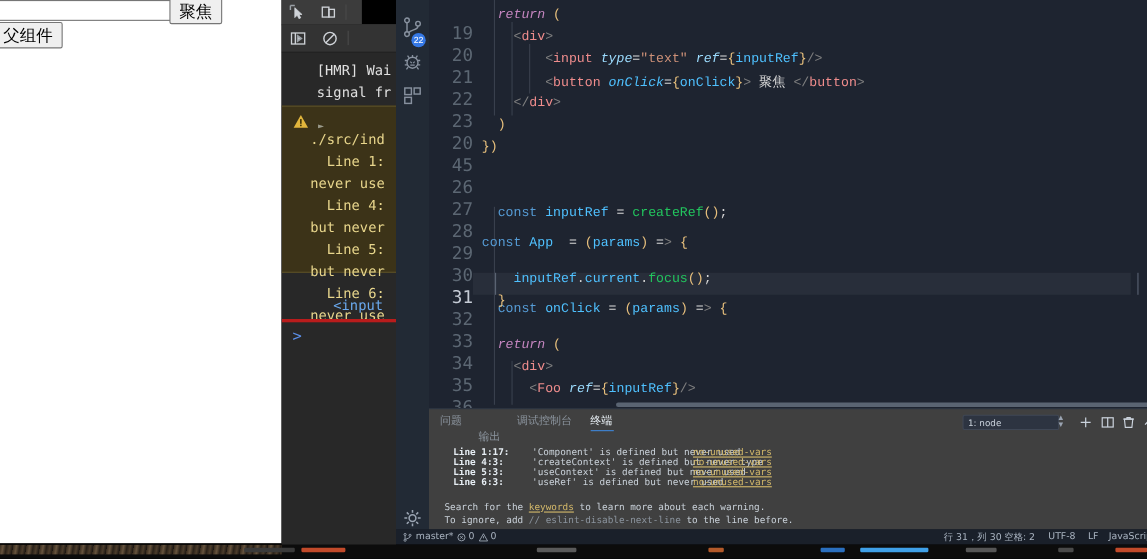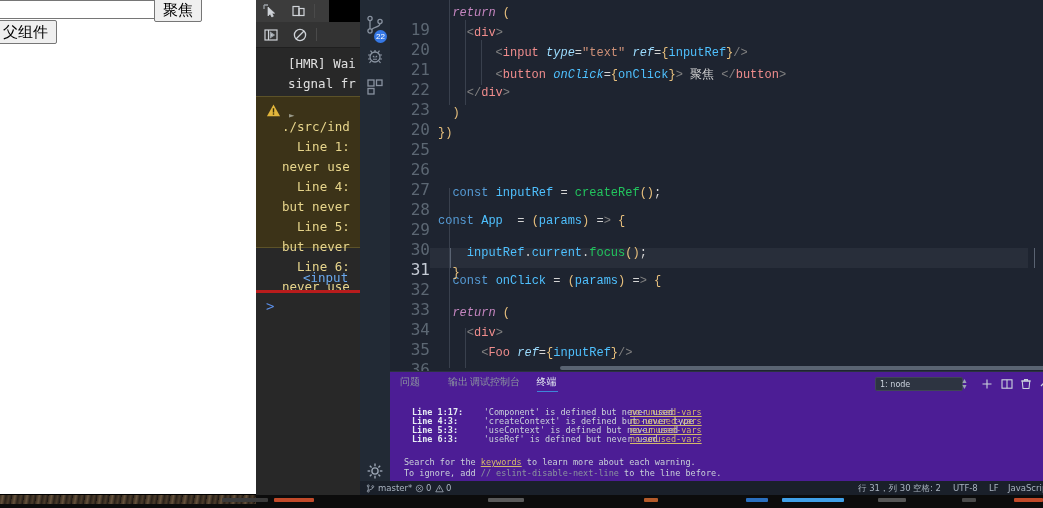--- a/index.html
+++ b/index.html
@@ -113,21 +113,21 @@
   .t-brace{color:#e8c07d;}
   .t-angle{color:#808080;}
   .t-return{color:#c586c0;font-style:italic;}
   .t-plain{color:#d4d4d4;}
   .t-paren-y{color:#e8c07d;}
   .editor-hscroll{position:absolute;left:170px;top:366px;width:736px;height:4px;background:#5a6472;border-radius:2px;}
 
   
   .panel{
     position:absolute;left:30px;top:371px;width:653px;height:110px;
-    background:#4c1d95;border-top:1px solid #2b3240;
+    background:#404040;border-top:1px solid #2b3240;
   }
   .panel-tabs{position:absolute;left:0;top:0;width:653px;height:22px;}
   .ptab{
     position:absolute;top:3px;color:#8b949e;
     font-family:"DejaVu Sans", sans-serif;font-size:10px;cursor:pointer;
   }
   .ptab.active{color:#e6edf3;}
   .ptab-underline{position:absolute;top:19px;height:1px;background:#3f86d8;}
   .panel-right{position:absolute;right:4px;top:2px;height:18px;}
   .term-select{
@@ -302,21 +302,21 @@
       <div class="indent-guide" style="left:59px;top:188px;height:180px;"></div>
       <div class="indent-guide" style="left:75px;top:328px;height:40px;"></div>
 
       <div id="code-gutter">
           <div class="ln" style="top: 6px;">19</div>
           <div class="ln" style="top: 26px;">20</div>
           <div class="ln" style="top: 46px;">21</div>
           <div class="ln" style="top: 66px;">22</div>
           <div class="ln" style="top: 86px;">23</div>
           <div class="ln" style="top: 106px;">20</div>
-          <div class="ln" style="top: 126px;">25</div>
+          <div class="ln" style="top: 126px;">45</div>
           <div class="ln" style="top: 146px;">26</div>
           <div class="ln" style="top: 166px;">27</div>
           <div class="ln" style="top: 186px;">28</div>
           <div class="ln" style="top: 206px;">29</div>
           <div class="ln" style="top: 226px;">30</div>
           <div class="ln" style="top: 246px; color: rgb(198, 204, 214);">31</div>
           <div class="ln" style="top: 266px;">32</div>
           <div class="ln" style="top: 286px;">33</div>
           <div class="ln" style="top: 306px;">34</div>
           <div class="ln" style="top: 326px;">35</div>
@@ -344,21 +344,21 @@
         </div>
 
       <div class="sel-box" style="left:60px;top:248px;width:585px;height:20px;border-color:#5a6372;border-top:0;border-bottom:0;"></div>
 
       <div class="editor-hscroll"></div>
     </div>
 
     <div class="panel">
       <div class="panel-tabs" id="panel-tabs">
           <div class="ptab" style="left: 10px;">问题</div>
-          <div class="ptab" style="left: 58px;">输出</div>
+          <div class="ptab" style="left: 45px; margin-top: 15px;">输出</div>
           <div class="ptab" style="left: 80px;">调试控制台</div>
           <div class="ptab active" style="left: 146.5px;">终端</div>
           <div class="ptab-underline" style="left: 146.5px; width: 21px;"></div>
         </div>
 
       <div class="panel-right">
         <div class="term-select" style="left:-164px;">1: node</div>
         <div class="sel-arrows" style="left:-78px;top:4px;">▲<br>▼</div>
 
         <svg class="pic" style="left:-58px;" width="12" height="12" viewBox="0 0 12 12">

